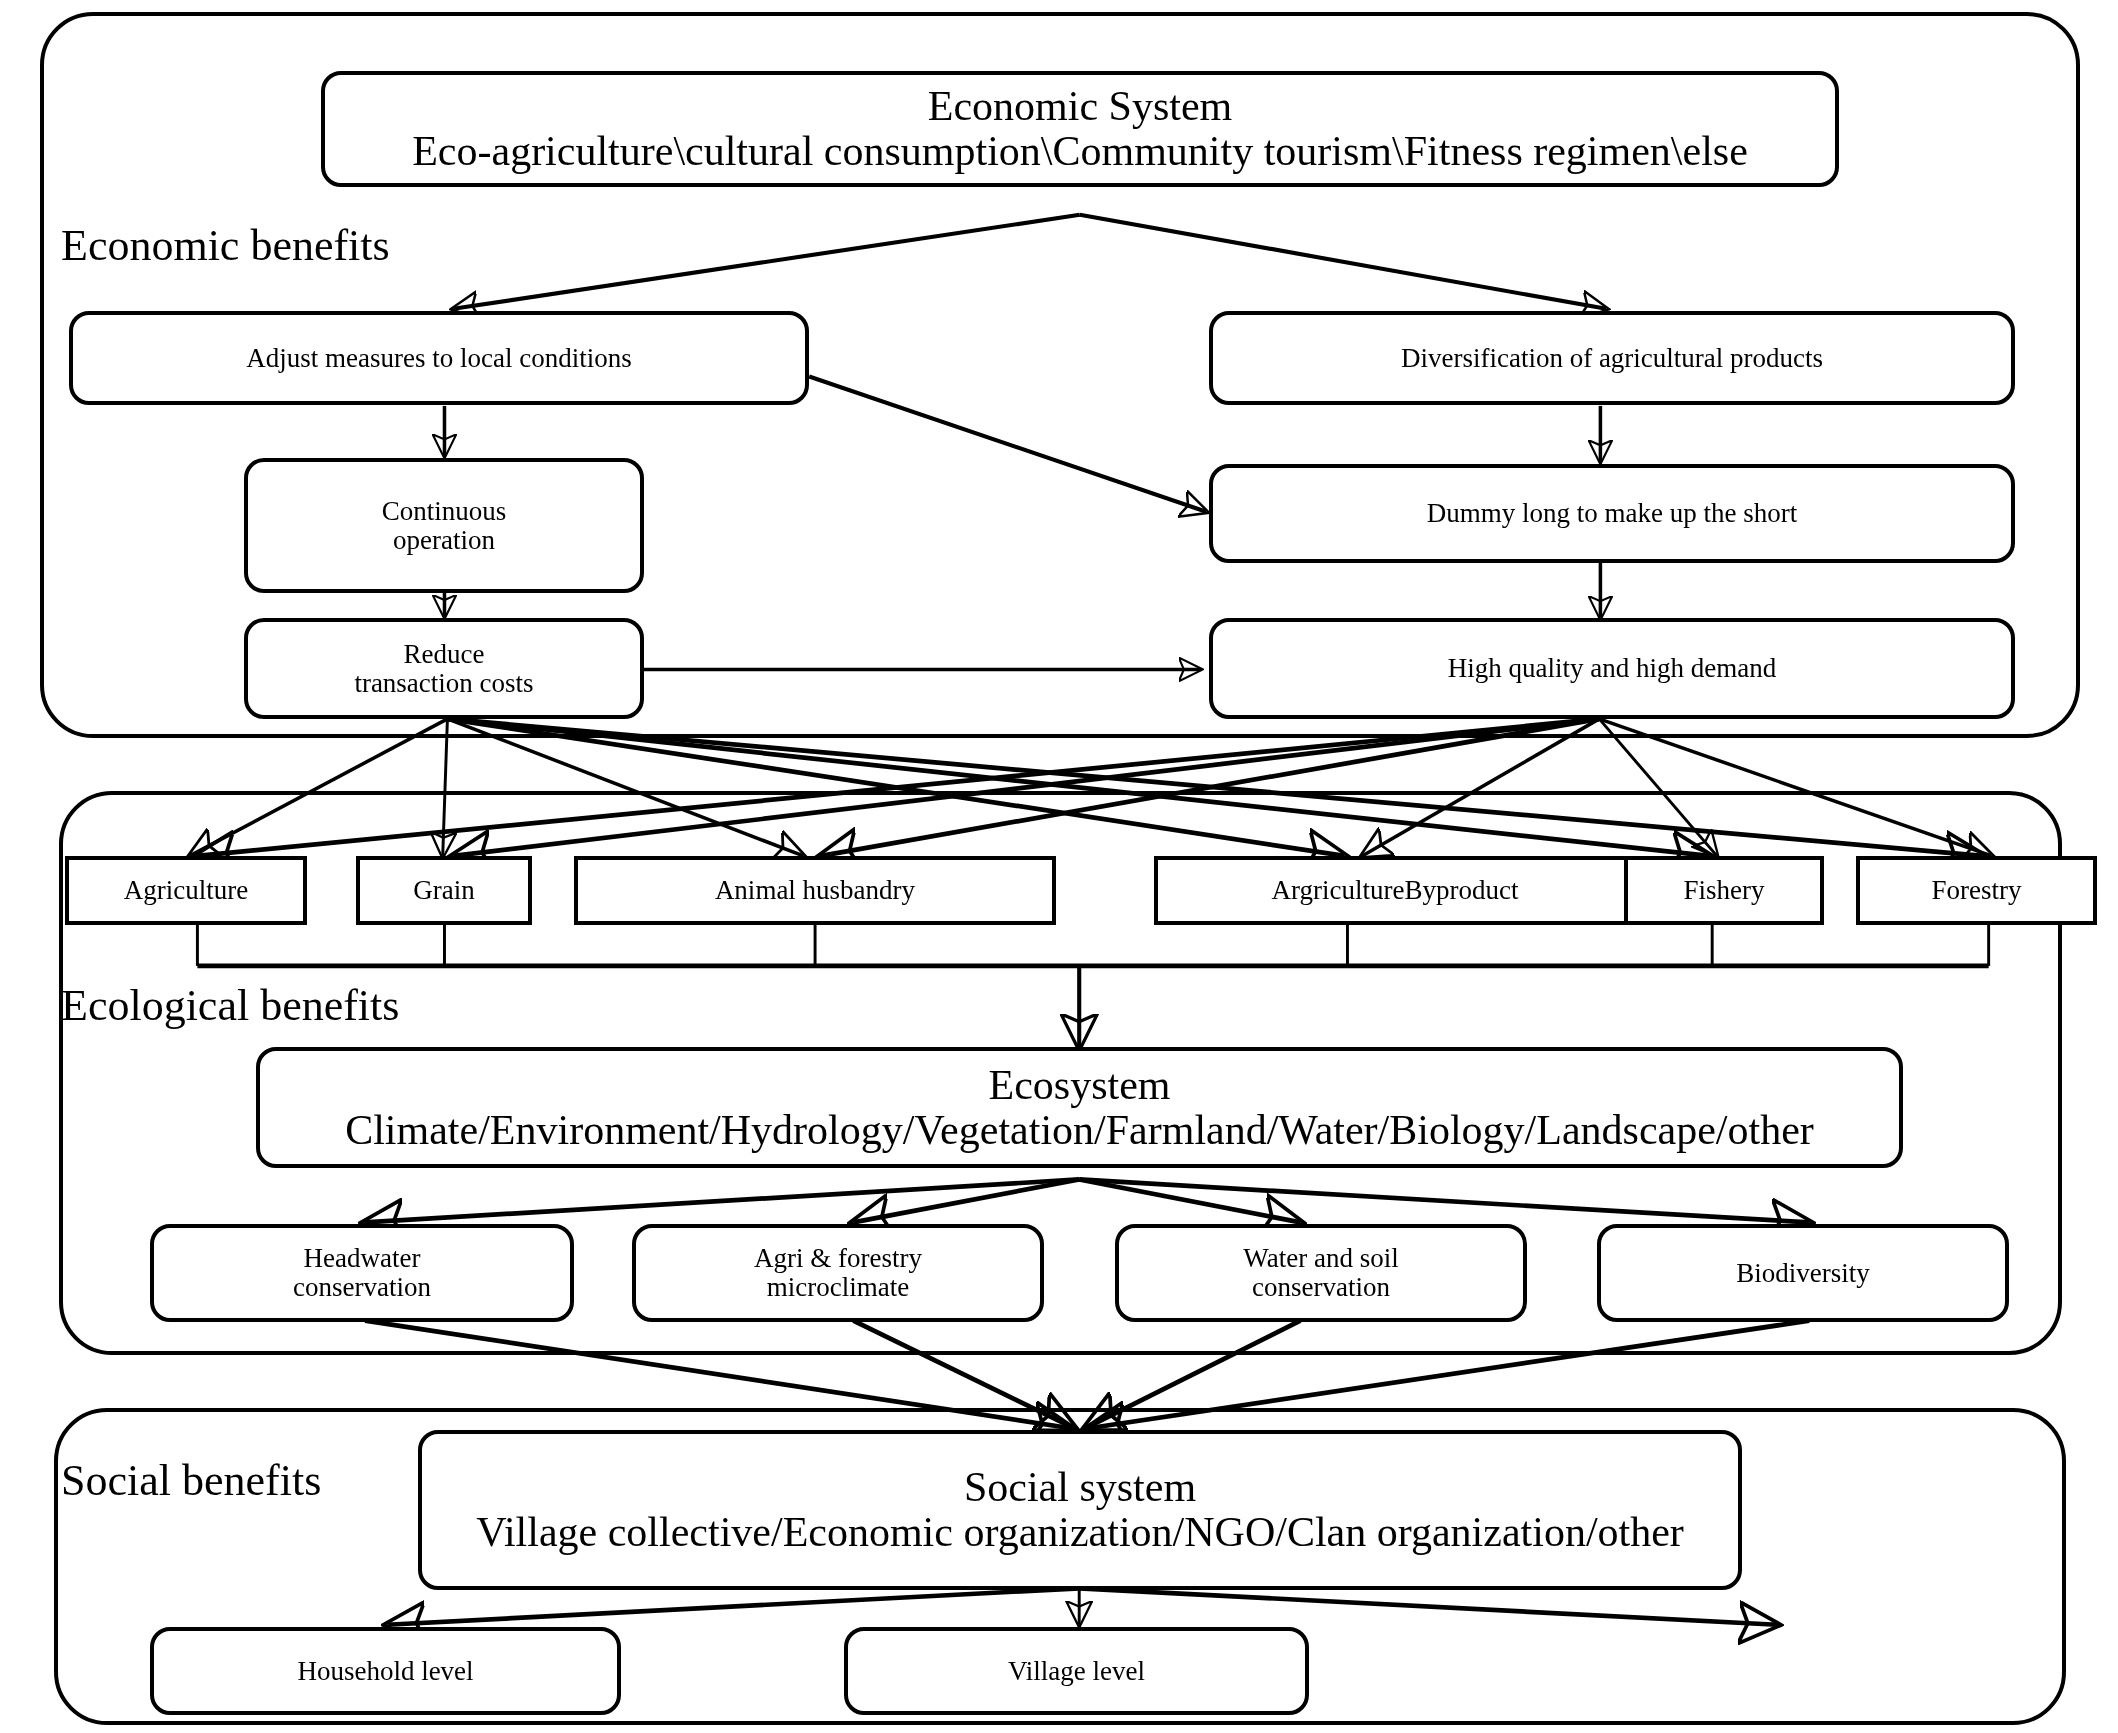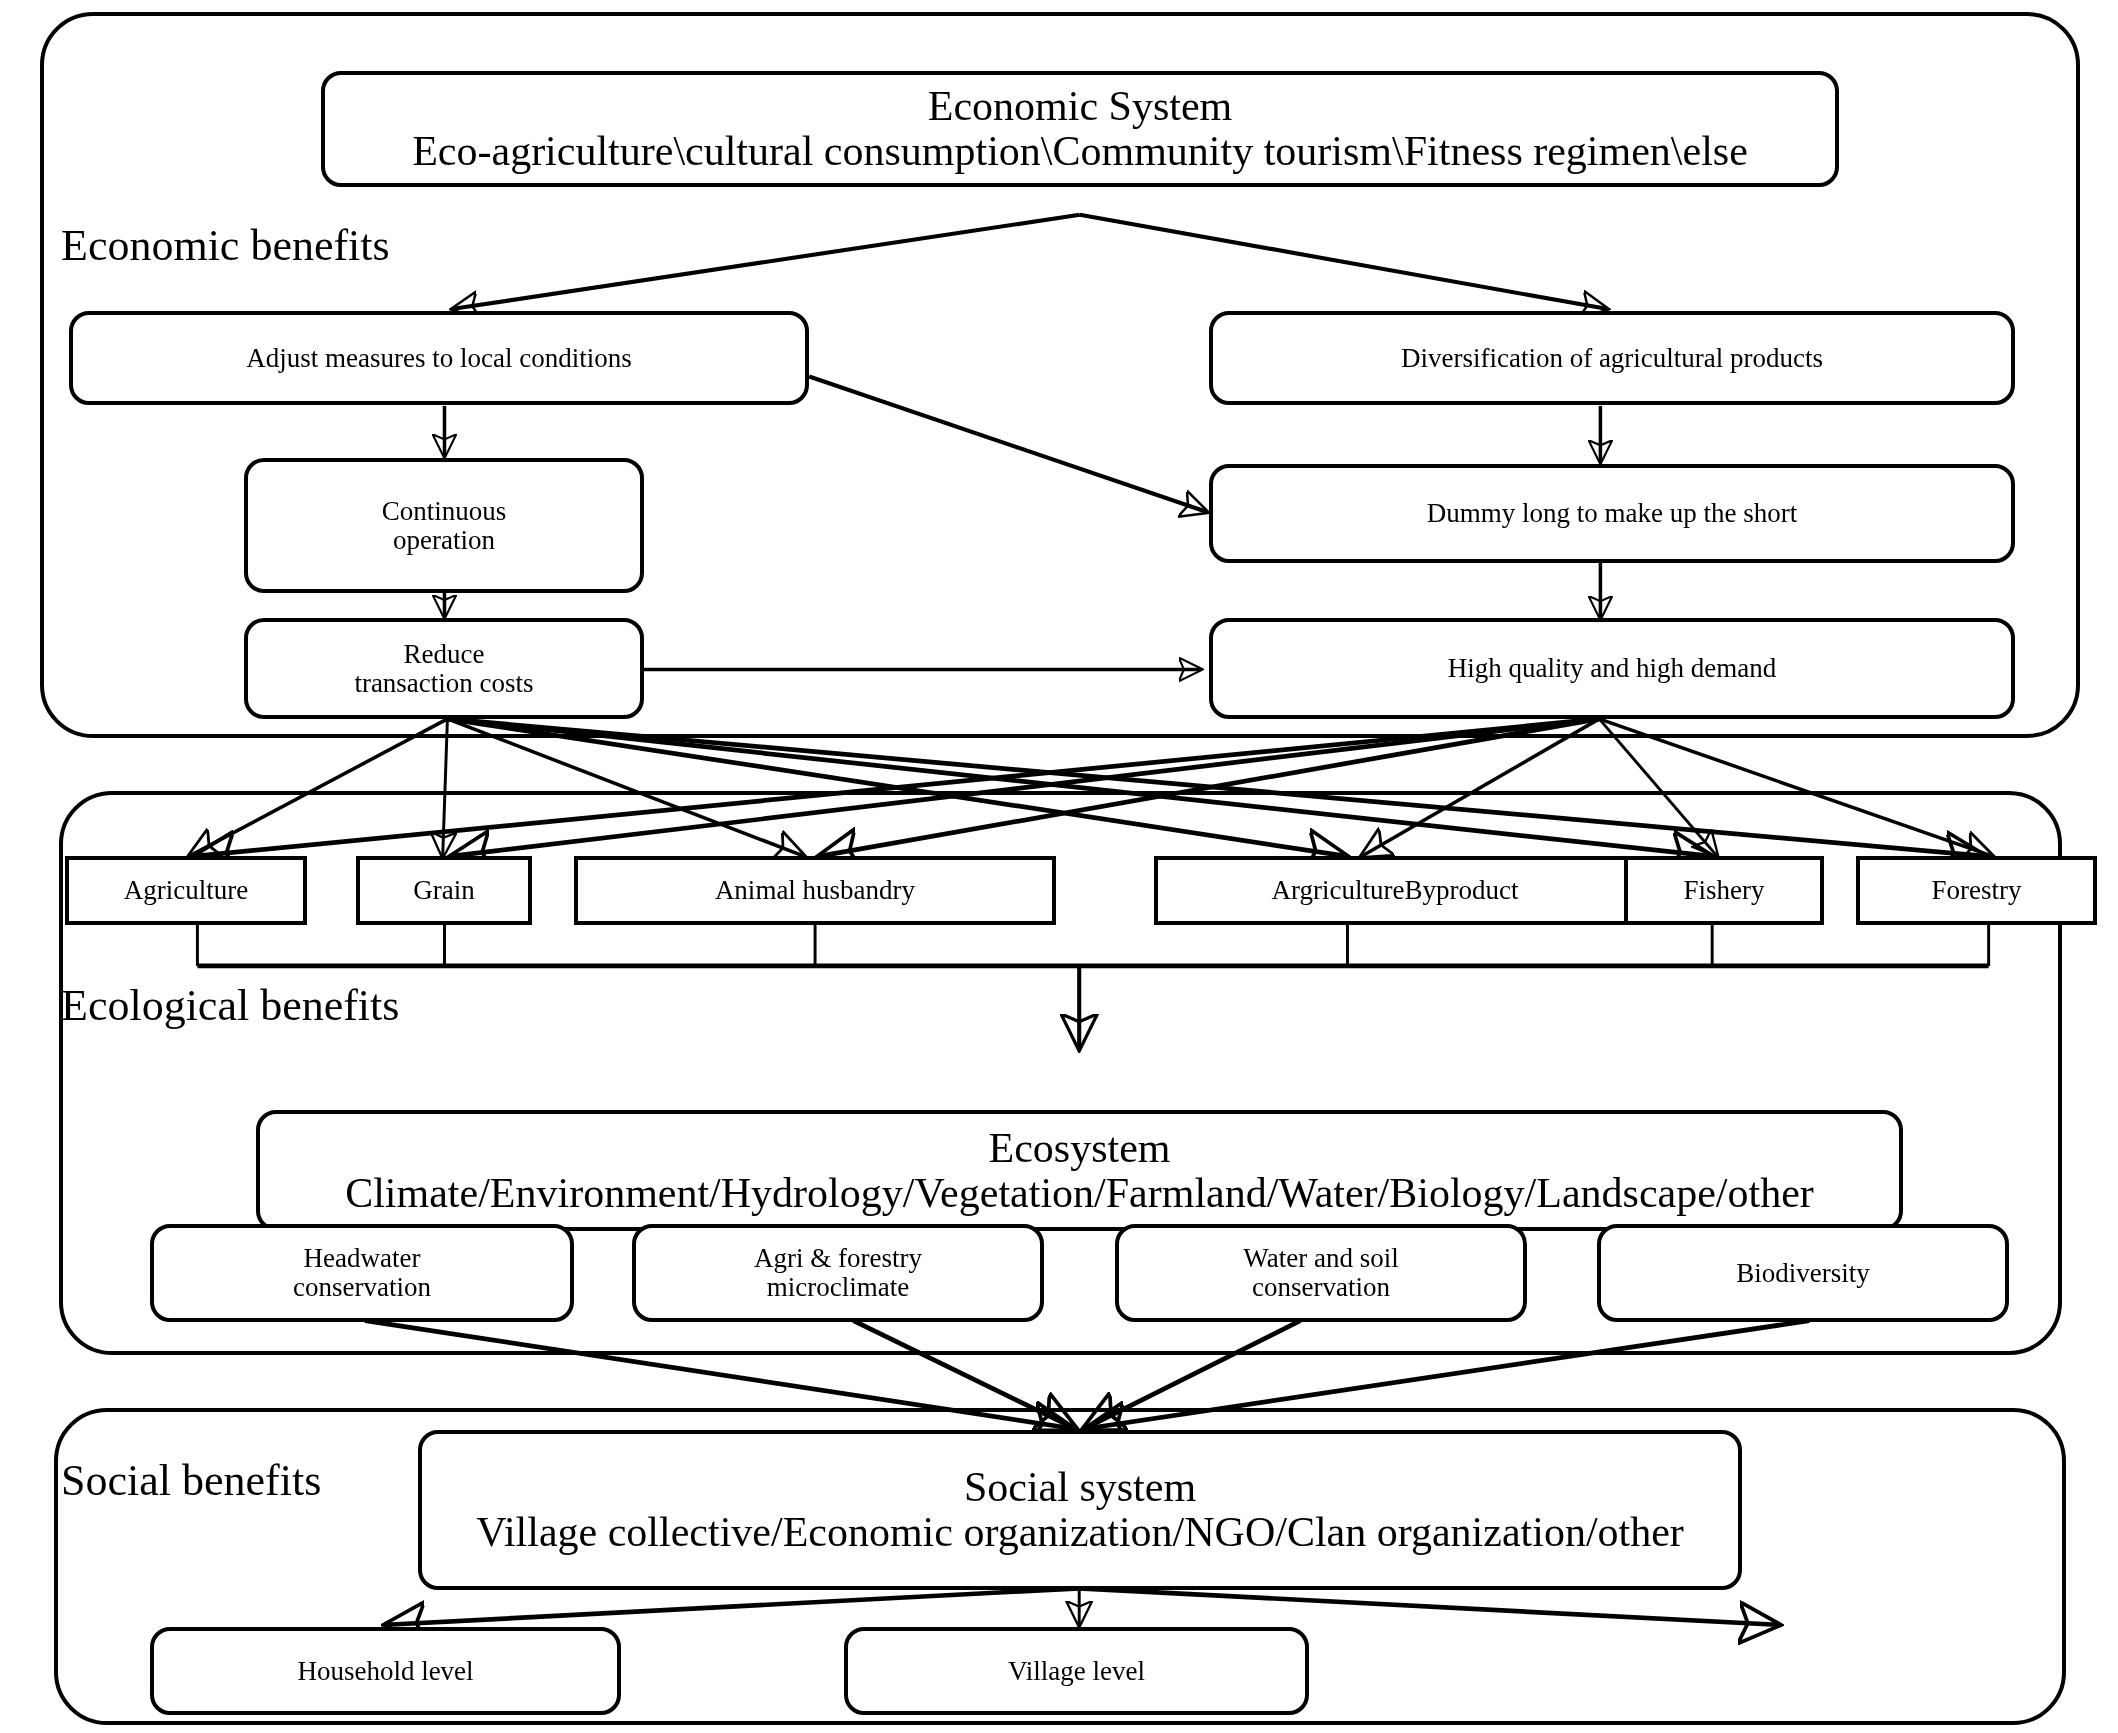--- a/index.html
+++ b/index.html
@@ -240,21 +240,21 @@
   <div class="node sq" style="left:1106px;top:856px;width:482px;height:69px;margin-left:48px;">
     <span class="txt">ArgricultureByproduct</span>
   </div>
   <div class="node sq" style="left:1624px;top:856px;width:200px;height:69px;">
     <span class="txt">Fishery</span>
   </div>
   <div class="node sq" style="left:1856px;top:856px;width:241px;height:69px;">
     <span class="txt">Forestry</span>
   </div>
 
-  <div class="node big" style="left:256px;top:1110px;width:1647px;height:121px;">
+  <div class="node big" style="left:256px;top:1047px;width:1647px;height:121px;">
     <span class="txt">Ecosystem
 Climate/Environment/Hydrology/Vegetation/Farmland/Water/Biology/Landscape/other</span>
   </div>
 
   <div class="node" style="left:150px;top:1224px;width:424px;height:98px;">
     <span class="txt">Headwater
 conservation</span>
   </div>
   <div class="node" style="left:632px;top:1224px;width:412px;height:98px;">
     <span class="txt">Agri &amp; forestry

